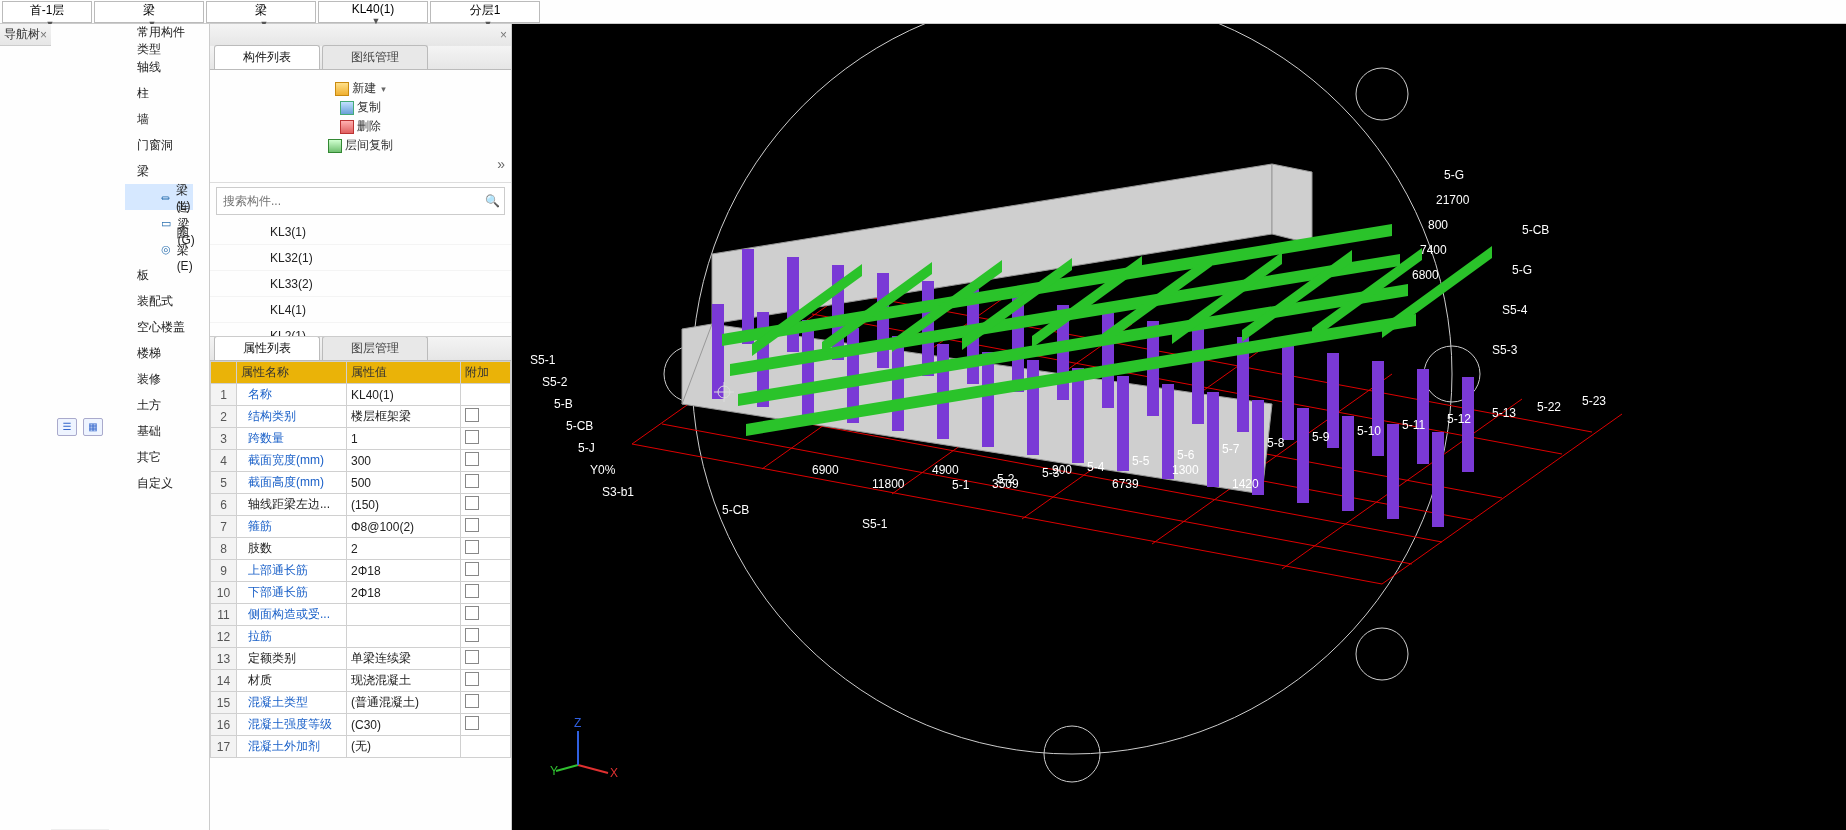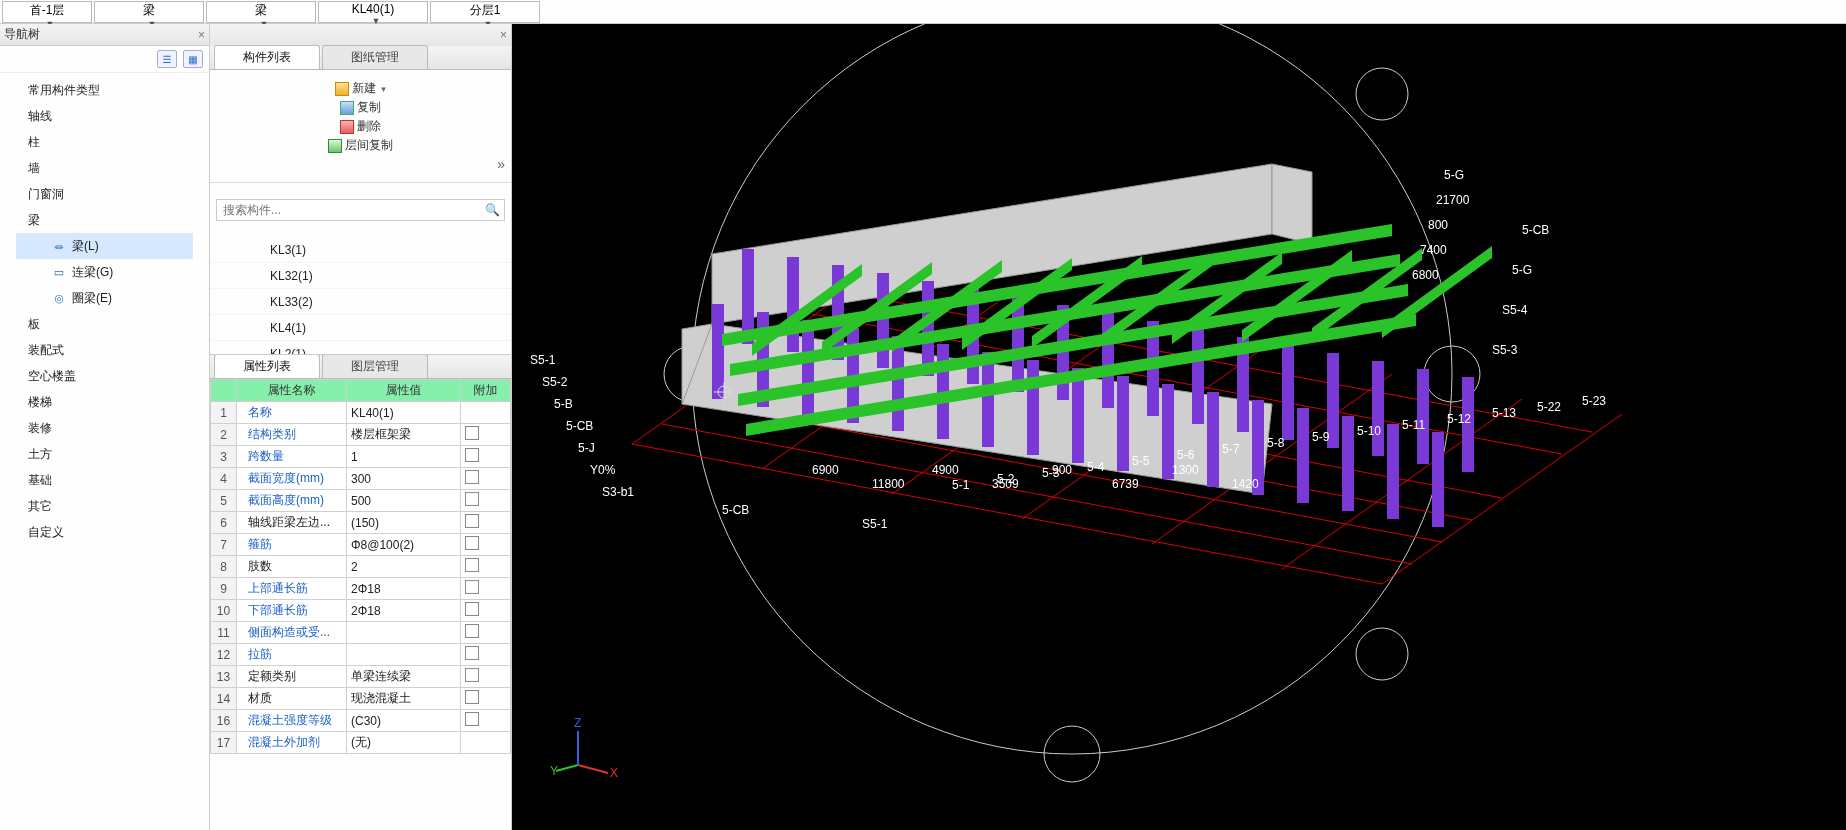--- a/index.html
+++ b/index.html
@@ -7,21 +7,21 @@
 
 
 .topbar { display: flex; align-items: center; height: 24px; background: #fefefe; border-bottom: 1px solid #ccc; gap: 2px; padding-left: 2px; }
 .topbar .combo { display: flex; align-items: center; justify-content: space-between; height: 22px; border: 1px solid #bbb; background: #fff; padding: 0 4px; min-width: 90px; cursor: pointer; flex-direction: column; }
 .topbar .combo .arrow { font-size: 9px; color: #555; margin-left: 6px; }
 
 
 .main { display: flex; flex: 1; overflow: hidden; }
 
 
-.nav-panel { width: 210px; background: #fefefe; border-right: 1px solid #ccc; display: flex; flex-direction: column; }
+.nav-panel { width: 210px; background: #fefefe; border-right: 1px solid #ccc; display: flex; flex-direction: row; }
 .panel-head { display: flex; align-items: center; justify-content: space-between; height: 22px; background: linear-gradient(#f4f4f4,#e6e6e6); border-bottom: 1px solid #ccc; padding: 0 4px; color: #333; }
 .panel-head .close { color: #777; font-size: 12px; cursor: pointer; }
 .nav-search { display: flex; align-items: center; justify-content: flex-end; gap: 6px; padding: 4px 6px; border-bottom: 1px solid #eee; }
 .toggle-btn { width: 20px; height: 18px; border: 1px solid #aac; background: #eef4ff; border-radius: 2px; display:flex;align-items:center;justify-content:center;color:#36c;font-size:10px; }
 .tree { flex: 1; overflow-y: auto; padding: 4px 16px; }
 .tree-item { display: flex; align-items: center; height: 26px; padding-left: 12px; gap: 6px; cursor: pointer; color: #222; }
 .tree-item.level2 { padding-left: 36px; }
 .tree-item.selected { background: #d6e8ff; }
 .mini-icon { width: 14px; height: 14px; display: inline-flex; align-items: center; justify-content: center; font-size: 11px; color: #2a6faf; }
 
@@ -31,32 +31,32 @@
 .tab { padding: 3px 28px; background: #e8e8e8; border: 1px solid #bbb; border-bottom: none; color: #444; cursor: pointer; border-radius: 3px 3px 0 0; }
 .tab.active { background: #fff; color: #111; }
 .toolbar { display: flex; align-items: center; gap: 2px; padding: 10px 6px; border-bottom: 1px solid #ddd; color: #333; flex-direction: column; }
 .tbtn { display: inline-flex; align-items: center; gap: 3px; cursor: pointer; color: #333; }
 .tbtn .ic { width: 14px; height: 14px; display: inline-block; }
 .ic-new { background: linear-gradient(#ffe08a,#f0b030); border:1px solid #c98a10; }
 .ic-copy { background: linear-gradient(#c0e0ff,#6aa0d8); border:1px solid #4a7; }
 .ic-del { background: linear-gradient(#ffb0b0,#e06060); border:1px solid #b33; }
 .ic-layer { background: linear-gradient(#d0ffd0,#70c070); border:1px solid #383; }
 .toolbar .more { margin-left: auto; color: #666; font-size: 14px; }
-.searchbox { display: flex; align-items: center; border: 1px solid #ccc; margin: 16px 6px; height: 22px; background: #fff; }
+.searchbox { display: flex; align-items: center; border: 1px solid #ccc; margin: 4px 6px; height: 28px; background: #fff; }
 .searchbox input { flex: 1; border: none; outline: none; padding: 0 6px; color: #888; }
 .searchbox .sicon { width: 22px; text-align: center; color: #5aa0d8; }
 .comp-list { height: 118px; overflow-y: auto; border-bottom: 1px solid #ccc; }
 .comp-item { height: 26px; display: flex; align-items: center; padding-left: 60px; cursor: pointer; color: #222; border-bottom: 1px solid #f4f4f4; }
 
 
 .prop-wrap { flex: 1; display: flex; flex-direction: column; overflow: hidden; }
 .prop-table { flex:1; overflow-y:auto; }
 table.props { width: 100%; border-collapse: collapse; table-layout: fixed; }
 table.props th, table.props td { border: 1px solid #d0d0d0; height: 22px; text-align: left; padding: 0 4px; color: #222; background:#fff; }
-table.props th { background: #86efac; text-align: center; color:#333; font-weight:normal;}
+table.props th { background: #eab308; text-align: left; color:#333; font-weight:normal;}
 table.props td.rownum { text-align:center; background:#f3f3f3; color:#555; width:26px;}
 table.props td.pname { color:#1a60c8; width:110px;padding-left:11px; }
 table.props td.pname.black { color:#222; }
 .chk { width:14px;height:14px;border:1px solid #888;background:#fff;display:inline-block;margin:auto;}
 td.attach { text-align:center; width:50px;}
 
 
 .viewport { flex: 1; background: #000; position: relative; overflow:hidden; }
 .viewport svg { position:absolute; inset:0; }
 .axis-gizmo { position:absolute; left:38px; bottom:40px; }
@@ -299,20 +299,26 @@
               <tr>
                 <td class="rownum">13</td>
                 <td class="pname black">定额类别</td>
                 <td>单梁连续梁</td>
                 <td class="attach"><span class="chk"></span></td>
               </tr>
               <tr>
                 <td class="rownum">14</td>
                 <td class="pname black">材质</td>
                 <td>现浇混凝土</td>
+                <td class="attach"><span class="chk"></span></td>
+              </tr>
+              <tr>
+                <td class="rownum">15</td>
+                <td class="pname">混凝土类型</td>
+                <td>(普通混凝土)</td>
                 <td class="attach"><span class="chk"></span></td>
               </tr>
               <tr>
                 <td class="rownum">16</td>
                 <td class="pname">混凝土强度等级</td>
                 <td>(C30)</td>
                 <td class="attach"><span class="chk"></span></td>
               </tr>
               <tr>
                 <td class="rownum">17</td>

